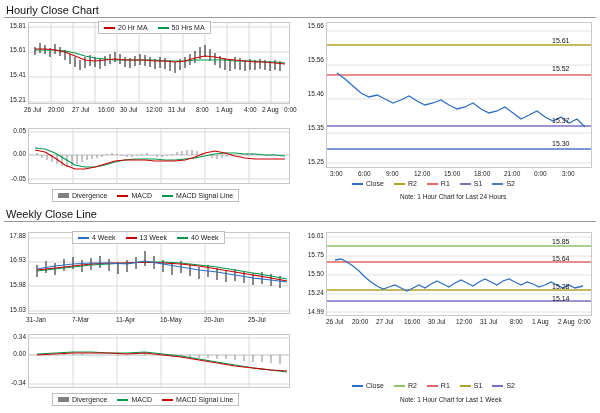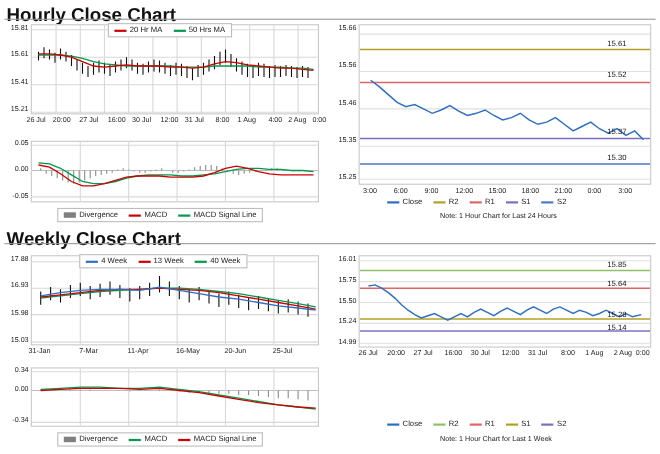--- a/index.html
+++ b/index.html
@@ -4,21 +4,21 @@
 <style>
   html,body{margin:0;padding:0;}
   body{
     width:600px;height:413px;
     background:#ffffff;
     font-family:"Liberation Sans", sans-serif;
     color:#000;
     overflow:hidden;
   }
   .section-title{
-    font-size:17px;font-weight:bold;color:#111;
+    font-size:11px;font-weight:normal;color:#111;
   }
   .rule{
     position:absolute;height:1px;background:#9a9a9a;
   }
   .legend{
     display:flex;align-items:center;gap:10px;
     font-size:7px;color:#222;
   }
   .legend .item{display:flex;align-items:center;gap:3px;white-space:nowrap;}
   .swatch{display:inline-block;width:11px;height:2px;}
@@ -299,21 +299,21 @@
     <span class="swatch" style="background:#7b6fc4"></span>
     <span>S1</span>
   </span>
   <span class="item">
     <span class="swatch" style="background:#4e79c4"></span>
     <span>S2</span>
   </span>
 </div>
 <div class="note" style="left:400px;top:193px;">Note: 1 Hour Chart for Last 24 Hours</div>
 
-<div class="section-title" style="position:absolute;left:6px;top:208px;">Weekly Close Chart</div>
+<div class="section-title" style="position:absolute;left:6px;top:208px;">Weekly Close Line</div>
 <div class="rule" style="left:4px;top:221px;width:592px;"></div>
 
 <div class="plotbox" style="left:28px;top:232px;width:262px;height:82px;">
   <svg width="260" height="80" viewBox="0 0 260 80">
     <line x1="0" y1="5" x2="260" y2="5" stroke="#d8d8d8"></line>
     <line x1="0" y1="29" x2="260" y2="29" stroke="#d8d8d8"></line>
     <line x1="0" y1="53" x2="260" y2="53" stroke="#d8d8d8"></line>
     <line x1="0" y1="78" x2="260" y2="78" stroke="#d8d8d8"></line>
     <g stroke="#d8d8d8">
         <line x1="44" y1="0" x2="44" y2="80"></line>

